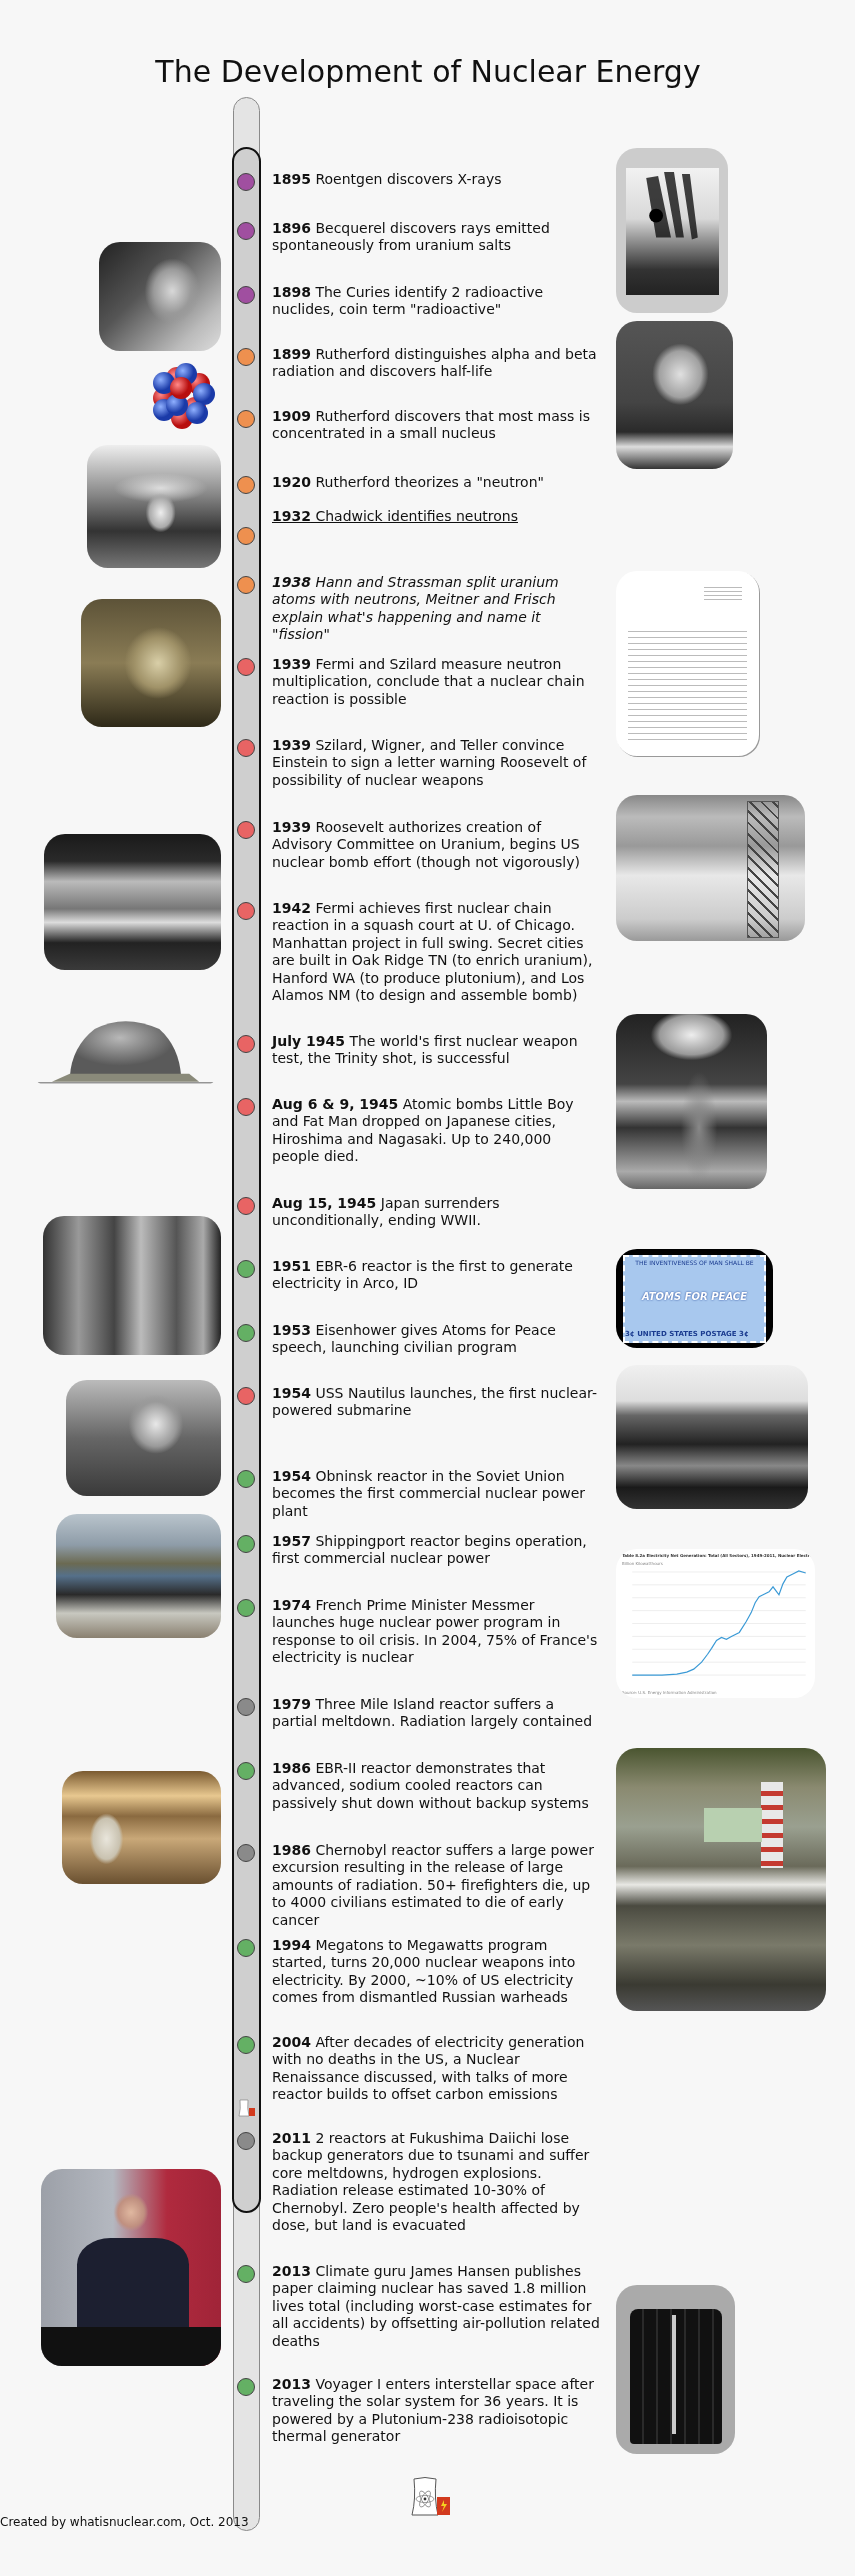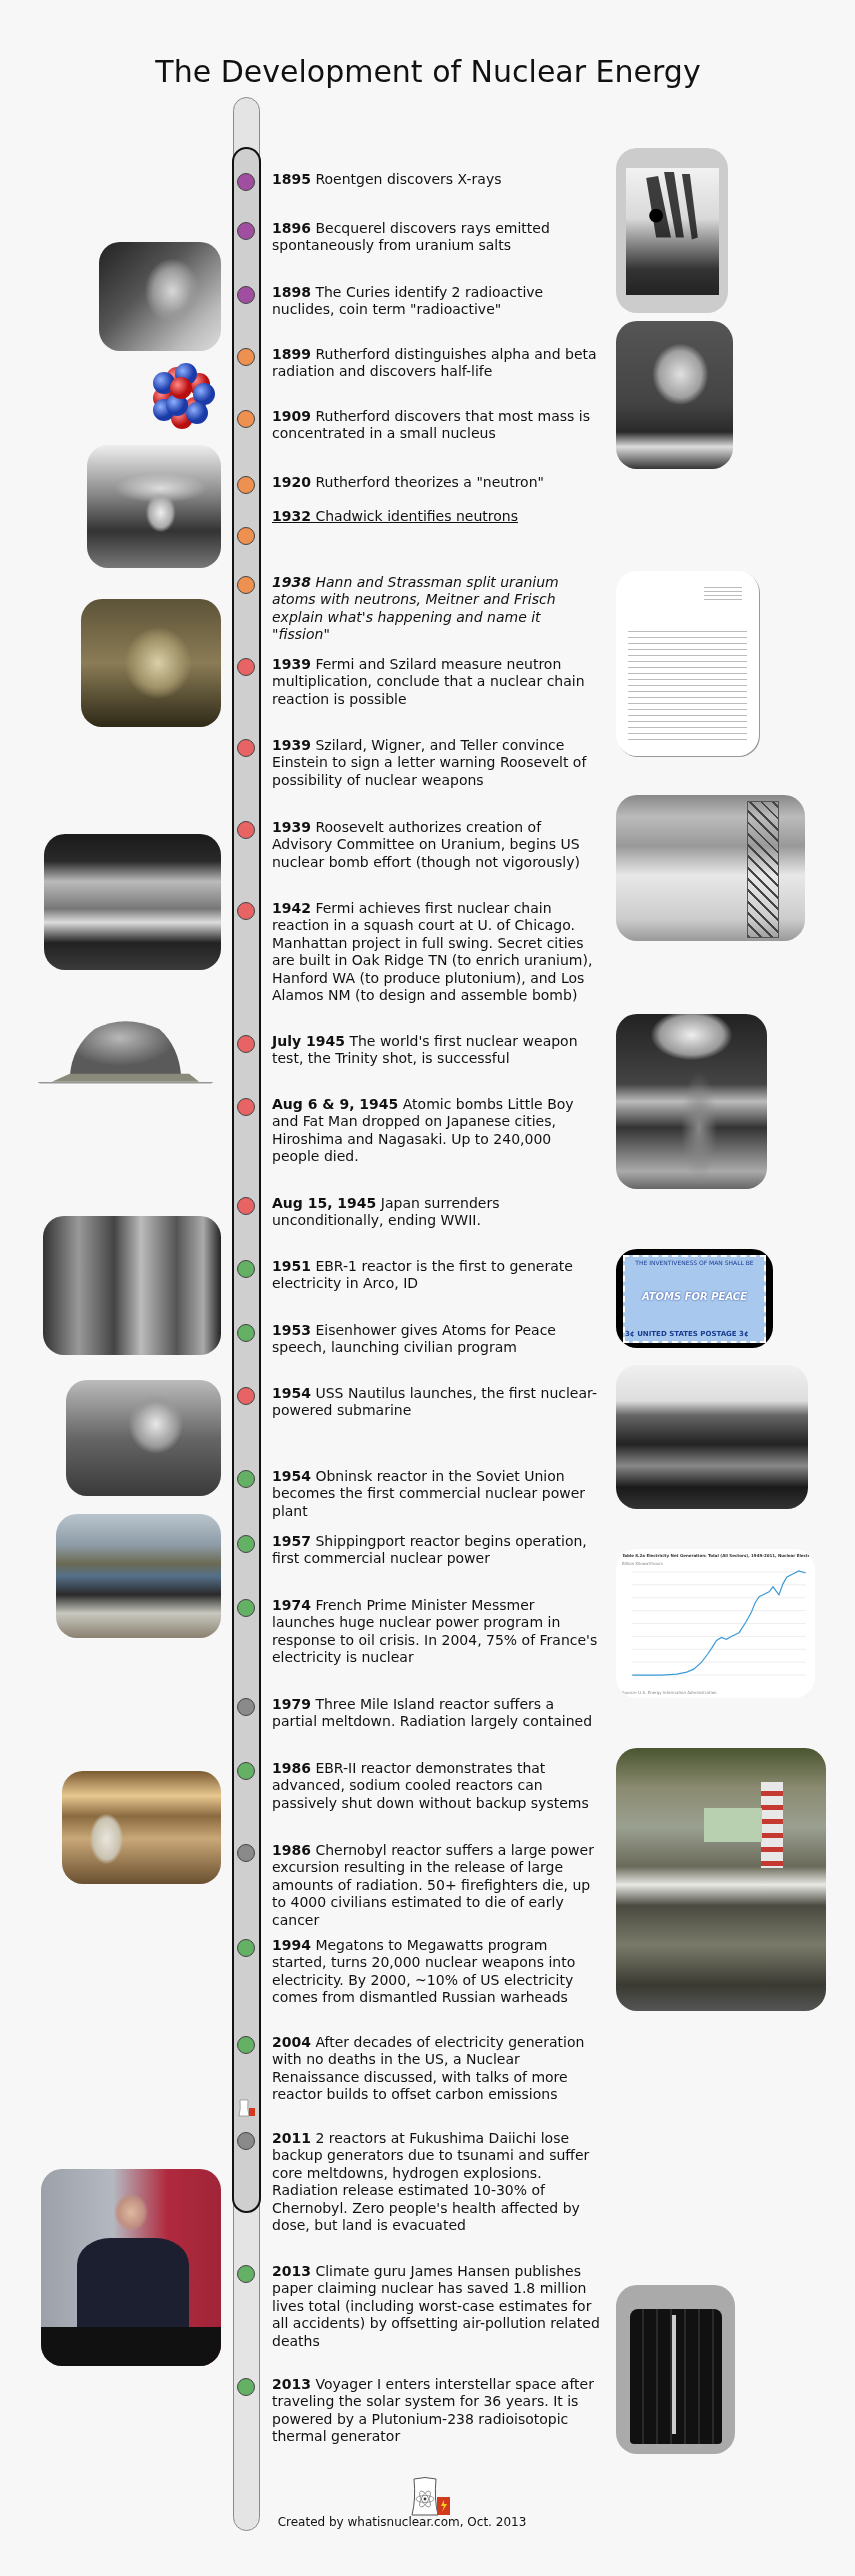--- a/index.html
+++ b/index.html
@@ -7,21 +7,21 @@
          font-family:"DejaVu Sans", sans-serif; color:#111; }
   .title { position:absolute; left:0; width:856px; top:34px; text-align:center; font-size:30px; font-weight:normal; }
   .track-outer { position:absolute; left:233px; top:97px; width:27px; height:2434px; border:1.5px solid #8a8a8a;
                  border-radius:14px; background:#e4e4e4; box-sizing:border-box; }
   .track-inner { position:absolute; left:232px; top:147px; width:29px; height:2066px; border:2px solid #111;
                  border-radius:15px; background:#cfcfcf; box-sizing:border-box; }
   .dot { position:absolute; left:237px; width:18px; height:18px; border-radius:50%; border:1.5px solid #444; box-sizing:border-box; }
   .event { position:absolute; left:272px; width:328px; font-size:14px; line-height:17.4px; }
   .event b { font-weight:bold; }
   .img { position:absolute; overflow:hidden;border-radius:21px; }
-  .footer { position:absolute; left:0; width:804px; top:2515px; text-align:center; font-size:12px; }
+  .footer { position:absolute; left:0; width:804px; top:2515px; text-align:left; font-size:12px; }
   .logo { position:absolute; left:408px; top:2475px; width:44px; height:42px; }
 </style>
 </head>
 <body>
 
 <h1 class="title">The Development of Nuclear Energy</h1>
 
 <div class="track-outer"></div>
 <div class="track-inner"></div>
 
@@ -50,21 +50,21 @@
     <div class="event" style="top: 819px;"><b>1939</b><span> Roosevelt authorizes creation of Advisory Committee on Uranium, begins US nuclear bomb effort (though not vigorously)</span></div>
     <div class="dot" style="top: 902px; background: rgb(232, 100, 100);"></div>
     <div class="event" style="top: 900px;"><b>1942</b><span> Fermi achieves first nuclear chain reaction in a squash court at U. of Chicago. Manhattan project in full swing. Secret cities are built in Oak Ridge TN (to enrich uranium), Hanford WA (to produce plutonium), and Los Alamos NM (to design and assemble bomb)</span></div>
     <div class="dot" style="top: 1035px; background: rgb(232, 100, 100);"></div>
     <div class="event" style="top: 1033px;"><b>July 1945</b><span> The world's first nuclear weapon test, the Trinity shot, is successful</span></div>
     <div class="dot" style="top: 1098px; background: rgb(232, 100, 100);"></div>
     <div class="event" style="top: 1096px;"><b>Aug 6 &amp; 9, 1945</b><span> Atomic bombs Little Boy and Fat Man dropped on Japanese cities, Hiroshima and Nagasaki. Up to 240,000 people died.</span></div>
     <div class="dot" style="top: 1197px; background: rgb(232, 100, 100);"></div>
     <div class="event" style="top: 1195px;"><b>Aug 15, 1945</b><span> Japan surrenders unconditionally, ending WWII.</span></div>
     <div class="dot" style="top: 1260px; background: rgb(100, 176, 100);"></div>
-    <div class="event" style="top: 1258px;"><b>1951</b><span> EBR-1 reactor is the first to generate electricity in Arco, ID</span></div>
+    <div class="event" style="top: 1258px;"><b>1951</b><span> EBR-6 reactor is the first to generate electricity in Arco, ID</span></div>
     <div class="dot" style="top: 1324px; background: rgb(100, 176, 100);"></div>
     <div class="event" style="top: 1322px;"><b>1953</b><span> Eisenhower gives Atoms for Peace speech, launching civilian program</span></div>
     <div class="dot" style="top: 1387px; background: rgb(232, 100, 100);"></div>
     <div class="event" style="top: 1385px;"><b>1954</b><span> USS Nautilus launches, the first nuclear-powered submarine</span></div>
     <div class="dot" style="top: 1470px; background: rgb(100, 176, 100);"></div>
     <div class="event" style="top: 1468px;"><b>1954</b><span> Obninsk reactor in the Soviet Union becomes the first commercial nuclear power plant</span></div>
     <div class="dot" style="top: 1535px; background: rgb(100, 176, 100);"></div>
     <div class="event" style="top: 1533px;"><b>1957</b><span> Shippingport reactor begins operation, first commercial nuclear power</span></div>
     <div class="dot" style="top: 1599px; background: rgb(100, 176, 100);"></div>
     <div class="event" style="top: 1597px;"><b>1974</b><span> French Prime Minister Messmer launches huge nuclear power program in response to oil crisis. In 2004, 75% of France's electricity is nuclear</span></div>

